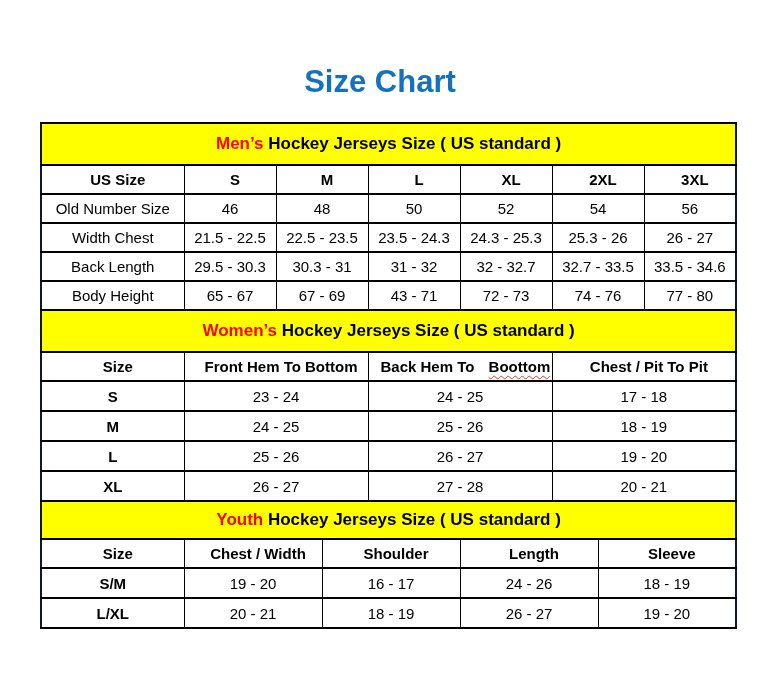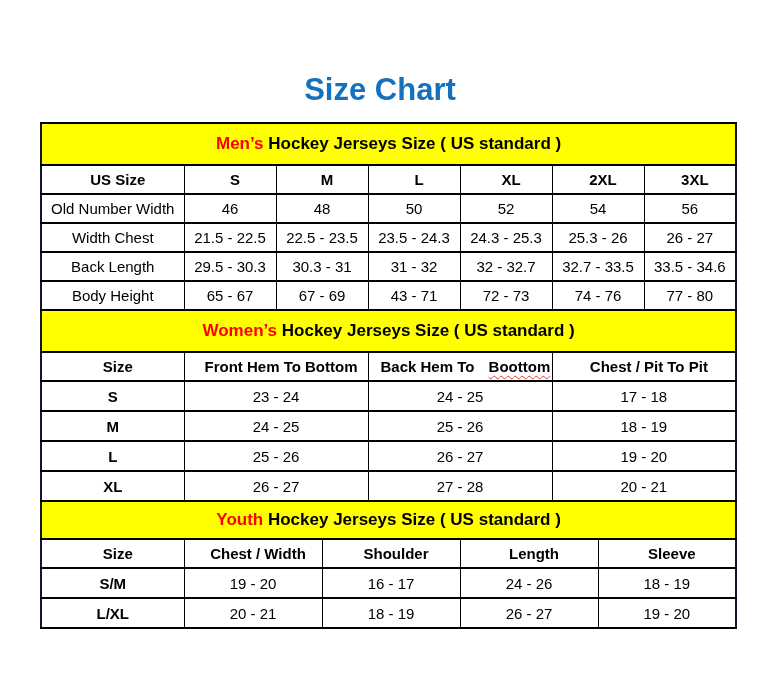--- a/index.html
+++ b/index.html
@@ -5,21 +5,21 @@
   html, body {
     margin: 0; padding: 0;
     width: 776px; height: 692px;
     background: #ffffff;
     font-family: "Liberation Sans", sans-serif;
     position: relative;
     -webkit-font-smoothing: antialiased;
   }
   .page-title {
     position: absolute;
-    top: 72px; left: 0;
+    top: 64px; left: 0;
     width: 760px;
     text-align: center;
     font-size: 31px;
     font-weight: bold;
     color: #1571BD;
   }
   .chart-wrap {
     position: absolute;
     left: 40px; top: 122px;
   }
@@ -80,21 +80,21 @@
     <tr class="header-row">
       <td>US Size</td>
       <td colspan="2">S</td>
       <td colspan="2">M</td>
       <td colspan="2">L</td>
       <td colspan="2">XL</td>
       <td colspan="2">2XL</td>
       <td colspan="2">3XL</td>
     </tr>
     <tr class="mens-row">
-      <td>Old Number Width</td>
+      <td>Old Number Size</td>
       <td colspan="2">46</td>
       <td colspan="2">48</td>
       <td colspan="2">50</td>
       <td colspan="2">52</td>
       <td colspan="2">54</td>
       <td colspan="2">56</td>
     </tr>
     <tr class="mens-row">
       <td>Width Chest</td>
       <td colspan="2">21.5 - 22.5</td>

